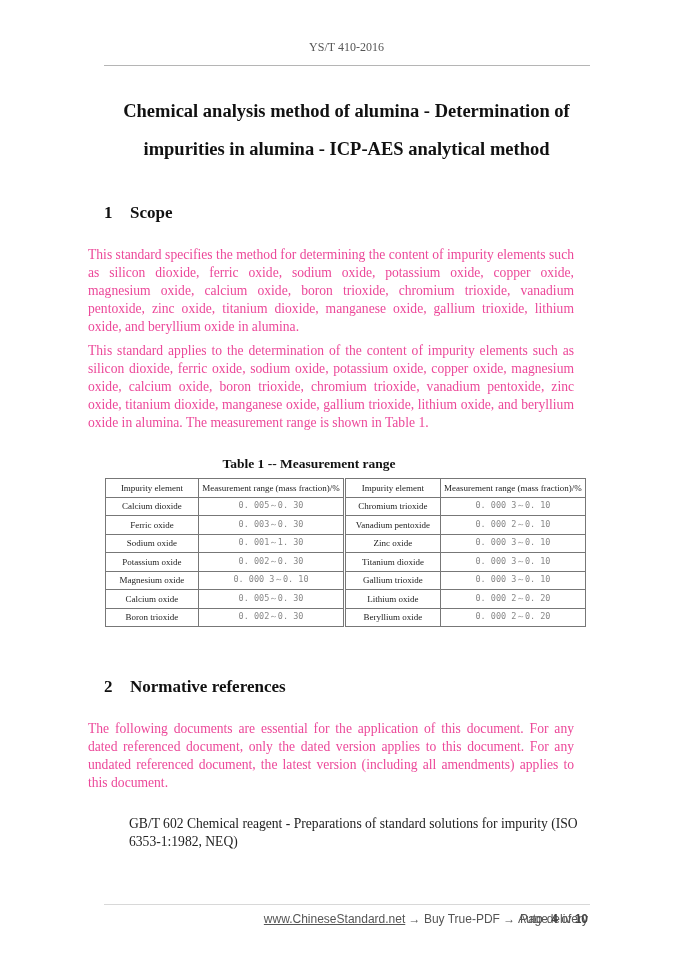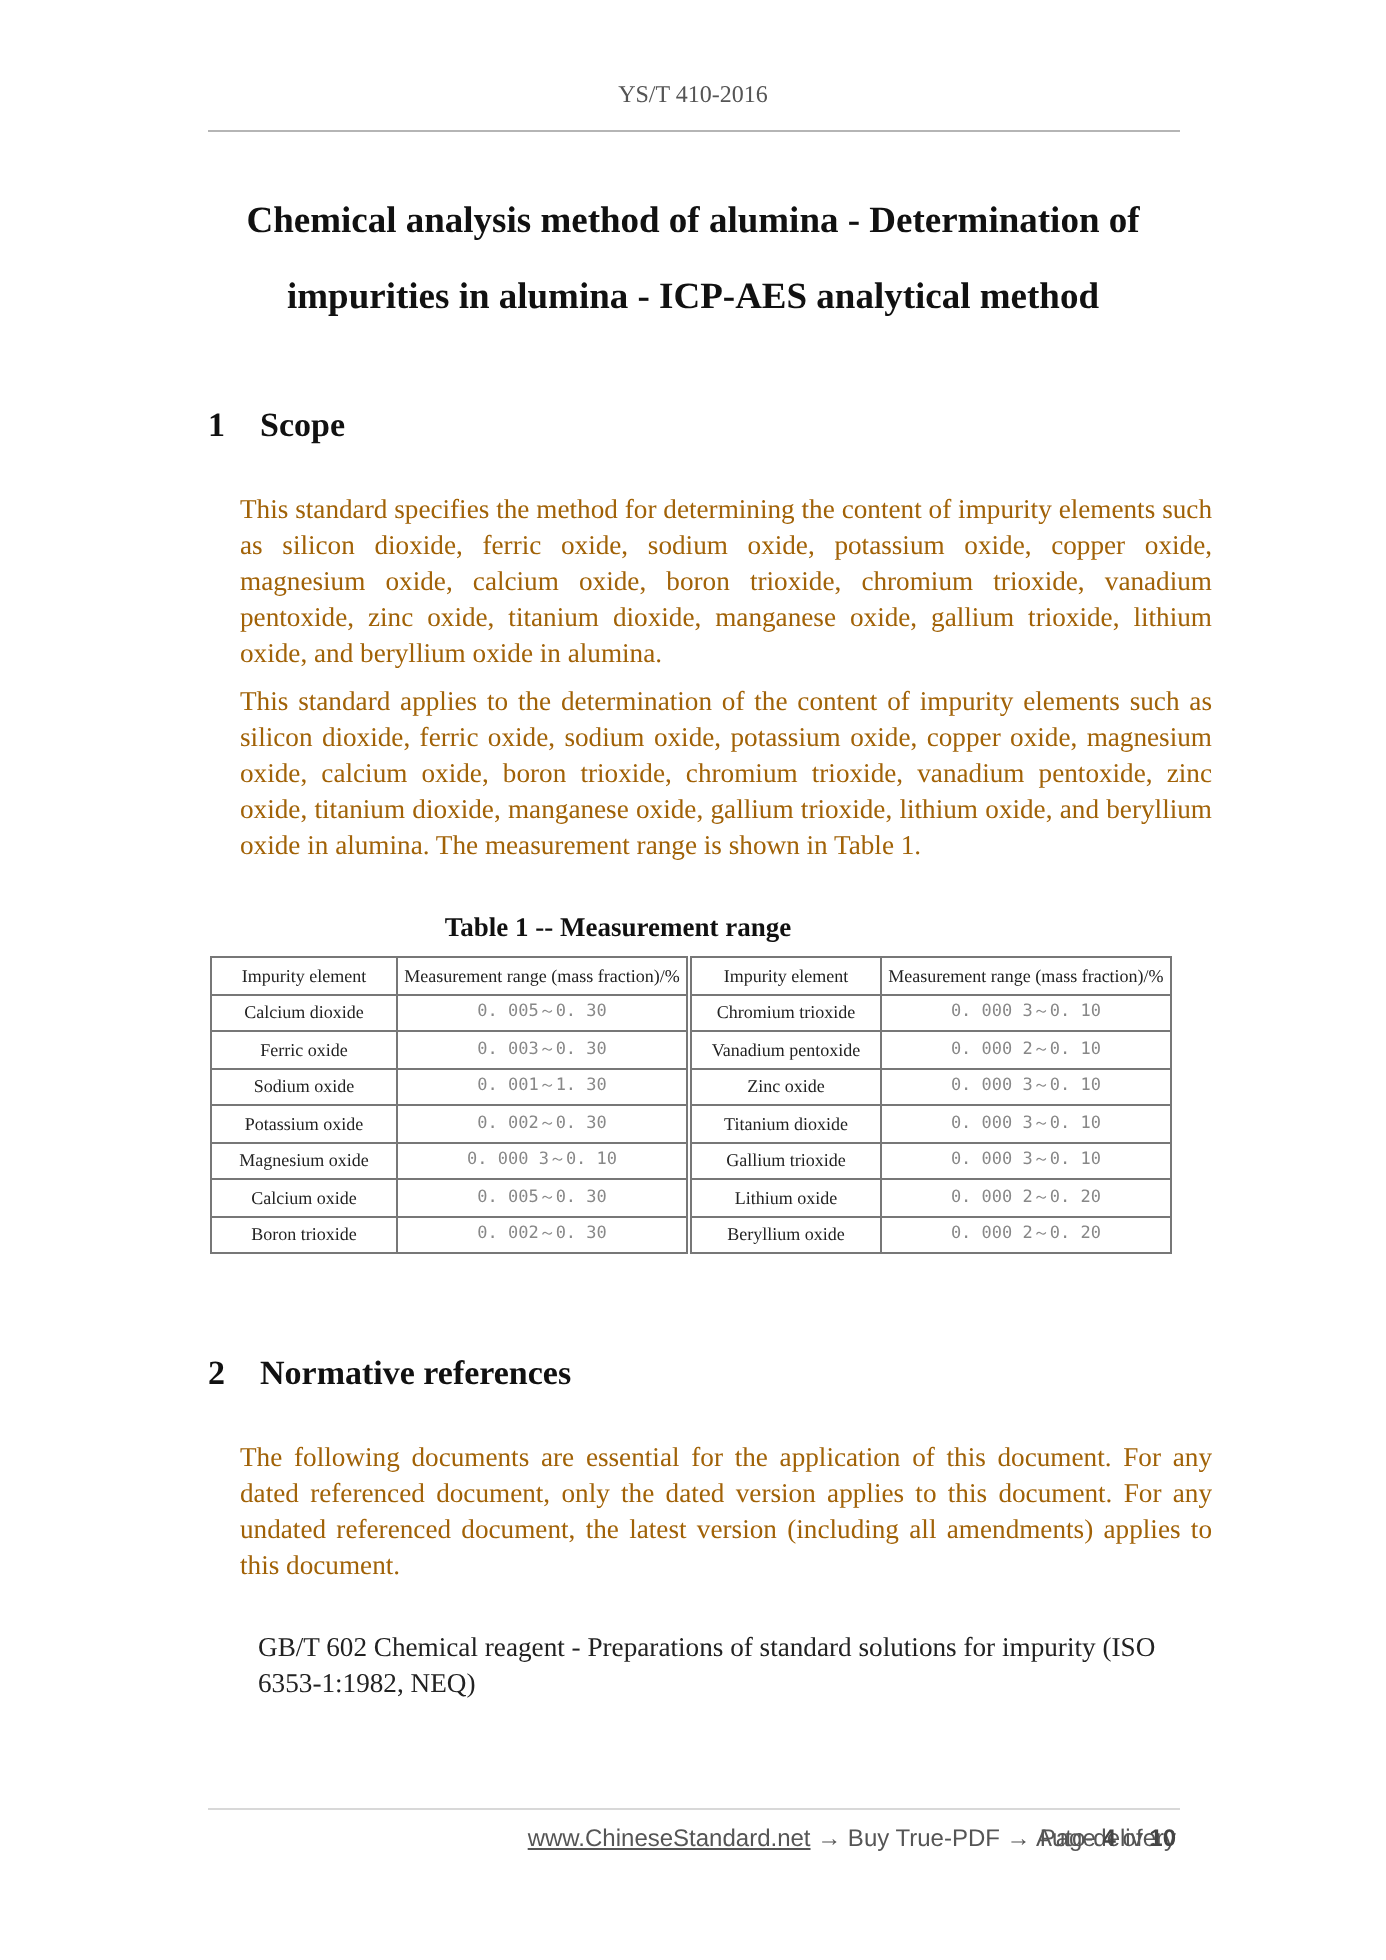--- a/index.html
+++ b/index.html
@@ -5,22 +5,22 @@
   html, body { margin: 0; padding: 0; background: #ffffff; }
   body { width: 693px; height: 980px; position: relative; overflow: hidden;
          font-family: "Liberation Serif", serif; color: #1a1a1a; }
   .hdr { position: absolute; top: 40px; left: 0; width: 693px; text-align: center;
          font-size: 12px; color: #555; }
   .hdr-rule { position: absolute; top: 65px; left: 104px; width: 486px; height: 1px; background: #b5b5b5; }
   .title { position: absolute; top: 92px; left: 90px; width: 513px; text-align: center;
            font-weight: bold; font-size: 18.5px; line-height: 38px; color: #111; }
   .h1 { position: absolute; left: 104px; font-weight: bold; font-size: 17px; color: #111; }
   .h1 .num { display: inline-block; width: 26px; }
-  .para { position: absolute; left: 120px; width: 486px; font-size: 13.6px; line-height: 18px;
-          text-align: justify; color: #a16207; }
+  .para { position: absolute; left: 88px; width: 486px; font-size: 13.6px; line-height: 18px;
+          text-align: justify; color: #ec4899; }
   .caption { position: absolute; top: 456px; left: 0; width: 618px; text-align: center;
              font-weight: bold; font-size: 13.5px; color: #111; }
   table.mr { position: absolute; top: 478px; left: 105px; width: 481px; border-collapse: collapse;
              font-size: 9px; border-radius: 11px; }
   table.mr td, table.mr th { border: 1px solid #777; height: 17.5px; padding: 0; text-align: center;
              font-weight: normal; color: #222; }
   table.mr td.val { color: #888; font-family: "DejaVu Sans Mono", monospace; font-size: 8.5px; }
   table.mr .dbl { border-left: 3px double #777; }
   .ref { position: absolute; top: 815px; left: 129px; width: 461px; font-size: 13.6px; line-height: 18px; color: #222; }
   .foot-rule { position: absolute; top: 904px; left: 104px; width: 486px; height: 1px; background: #d8d8d8; }

